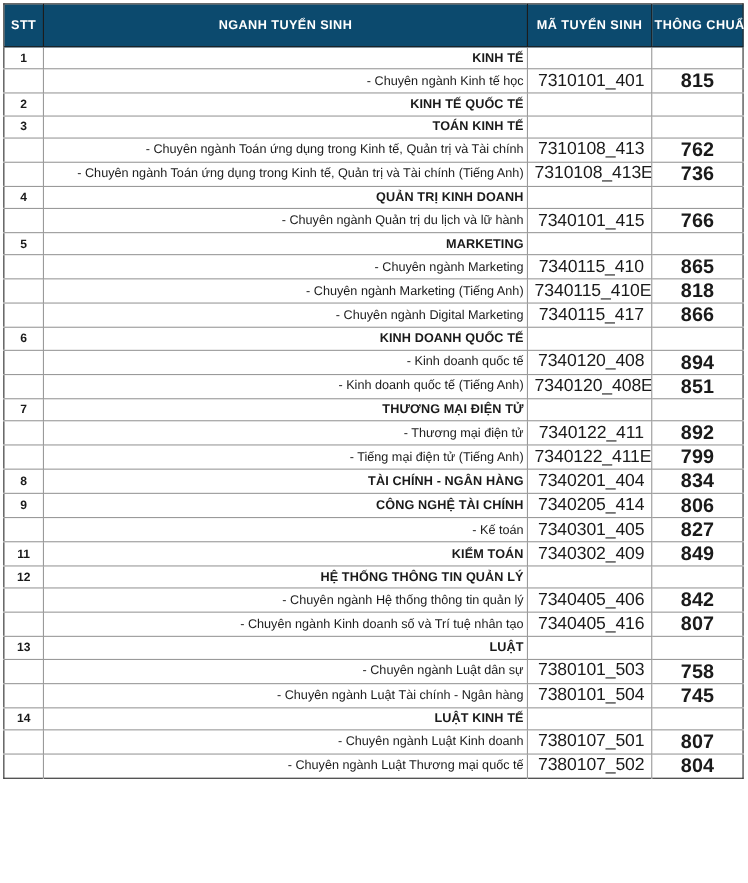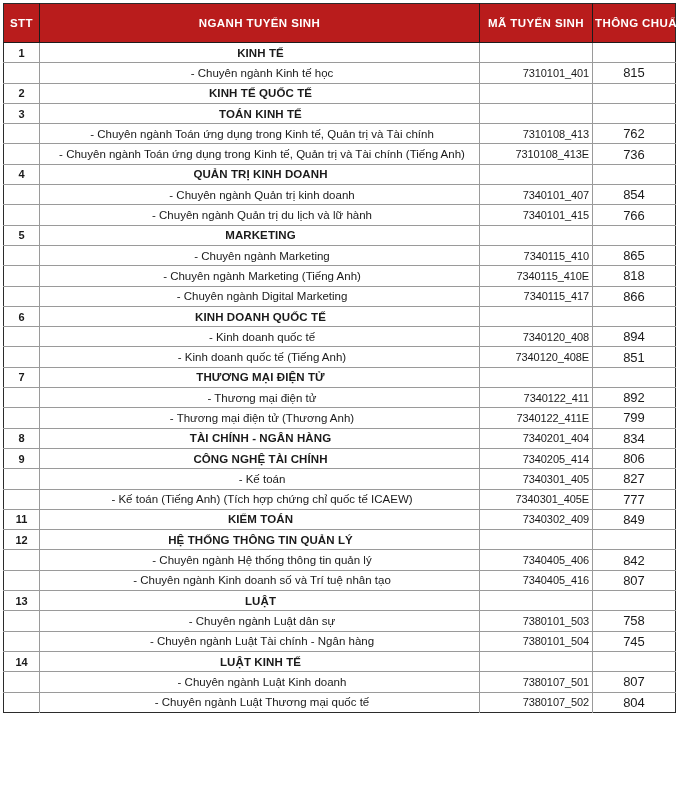--- a/index.html
+++ b/index.html
@@ -21,21 +21,21 @@
     table-layout: fixed;
     border: 1px solid #2b2b2b;
   }
 
   #admissions-table col.col-stt  { width: 36px; }
   #admissions-table col.col-name { width: 440px; }
   #admissions-table col.col-code { width: 113px; }
   #admissions-table col.col-score{ width: 83px; }
 
   thead th {
-    background: #b91c1c;
+    background: #0c4a6e;
     color: #ffffff;
     font-size: 11.5px;
     font-weight: bold;
     letter-spacing: 0.4px;
     height: 38px;
     padding: 0 2px;
     text-align: center;
     vertical-align: middle;
     border-right: 1px solid #1c1c1c;
     border-bottom: 1px solid #1c1c1c;
@@ -57,42 +57,42 @@
   tbody tr:last-child td { border-bottom: none; }
   tbody td.c-score { border-right: none; }
 
   td.c-stt {
     text-align: center;
     font-weight: bold;
     font-size: 11px;
     padding: 0;
   }
   td.c-name {
-    text-align: center;
+    text-align: right;
     padding-left: 5px;
   }
   tr.group-row td.c-name {
     font-weight: bold;
     letter-spacing: 0.1px;
   }
   tr.sub-row td.c-name {
     font-weight: normal;
     padding-left: 8px;
     margin-top: 32px;
   }
   td.c-code {
-    text-align: right;
+    text-align: center;
     padding-left: 6px;
-    font-size: 11px;
+    font-size: 16px;
     letter-spacing: -0.1px;
   }
   td.c-score {
     text-align: center;
-    font-weight: normal;
-    font-size: 13px;
+    font-weight: bold;
+    font-size: 18px;
   }
 </style>
 </head>
 <body>
 
 <table id="admissions-table">
   <colgroup>
     <col class="col-stt">
     <col class="col-name">
     <col class="col-code">
@@ -144,26 +144,20 @@
         <td class="c-score">736</td>
       </tr>
       <tr class="group-row">
         <td class="c-stt">4</td>
         <td class="c-name">QUẢN TRỊ KINH DOANH</td>
         <td class="c-code"></td>
         <td class="c-score"></td>
       </tr>
       <tr class="sub-row">
         <td class="c-stt"></td>
-        <td class="c-name">- Chuyên ngành Quản trị kinh doanh</td>
-        <td class="c-code">7340101_407</td>
-        <td class="c-score">854</td>
-      </tr>
-      <tr class="sub-row">
-        <td class="c-stt"></td>
         <td class="c-name">- Chuyên ngành Quản trị du lịch và lữ hành</td>
         <td class="c-code">7340101_415</td>
         <td class="c-score">766</td>
       </tr>
       <tr class="group-row">
         <td class="c-stt">5</td>
         <td class="c-name">MARKETING</td>
         <td class="c-code"></td>
         <td class="c-score"></td>
       </tr>
@@ -210,21 +204,21 @@
         <td class="c-score"></td>
       </tr>
       <tr class="sub-row">
         <td class="c-stt"></td>
         <td class="c-name">- Thương mại điện tử</td>
         <td class="c-code">7340122_411</td>
         <td class="c-score">892</td>
       </tr>
       <tr class="sub-row">
         <td class="c-stt"></td>
-        <td class="c-name">- Thương mại điện tử (Thương Anh)</td>
+        <td class="c-name">- Tiếng mại điện tử (Tiếng Anh)</td>
         <td class="c-code">7340122_411E</td>
         <td class="c-score">799</td>
       </tr>
       <tr class="group-row">
         <td class="c-stt">8</td>
         <td class="c-name">TÀI CHÍNH - NGÂN HÀNG</td>
         <td class="c-code">7340201_404</td>
         <td class="c-score">834</td>
       </tr>
       <tr class="group-row">
@@ -232,26 +226,20 @@
         <td class="c-name">CÔNG NGHỆ TÀI CHÍNH</td>
         <td class="c-code">7340205_414</td>
         <td class="c-score">806</td>
       </tr>
       <tr class="sub-row">
         <td class="c-stt"></td>
         <td class="c-name">- Kế toán</td>
         <td class="c-code">7340301_405</td>
         <td class="c-score">827</td>
       </tr>
-      <tr class="sub-row">
-        <td class="c-stt"></td>
-        <td class="c-name">- Kế toán (Tiếng Anh) (Tích hợp chứng chỉ quốc tế ICAEW)</td>
-        <td class="c-code">7340301_405E</td>
-        <td class="c-score">777</td>
-      </tr>
       <tr class="group-row">
         <td class="c-stt">11</td>
         <td class="c-name">KIỂM TOÁN</td>
         <td class="c-code">7340302_409</td>
         <td class="c-score">849</td>
       </tr>
       <tr class="group-row">
         <td class="c-stt">12</td>
         <td class="c-name">HỆ THỐNG THÔNG TIN QUẢN LÝ</td>
         <td class="c-code"></td>

